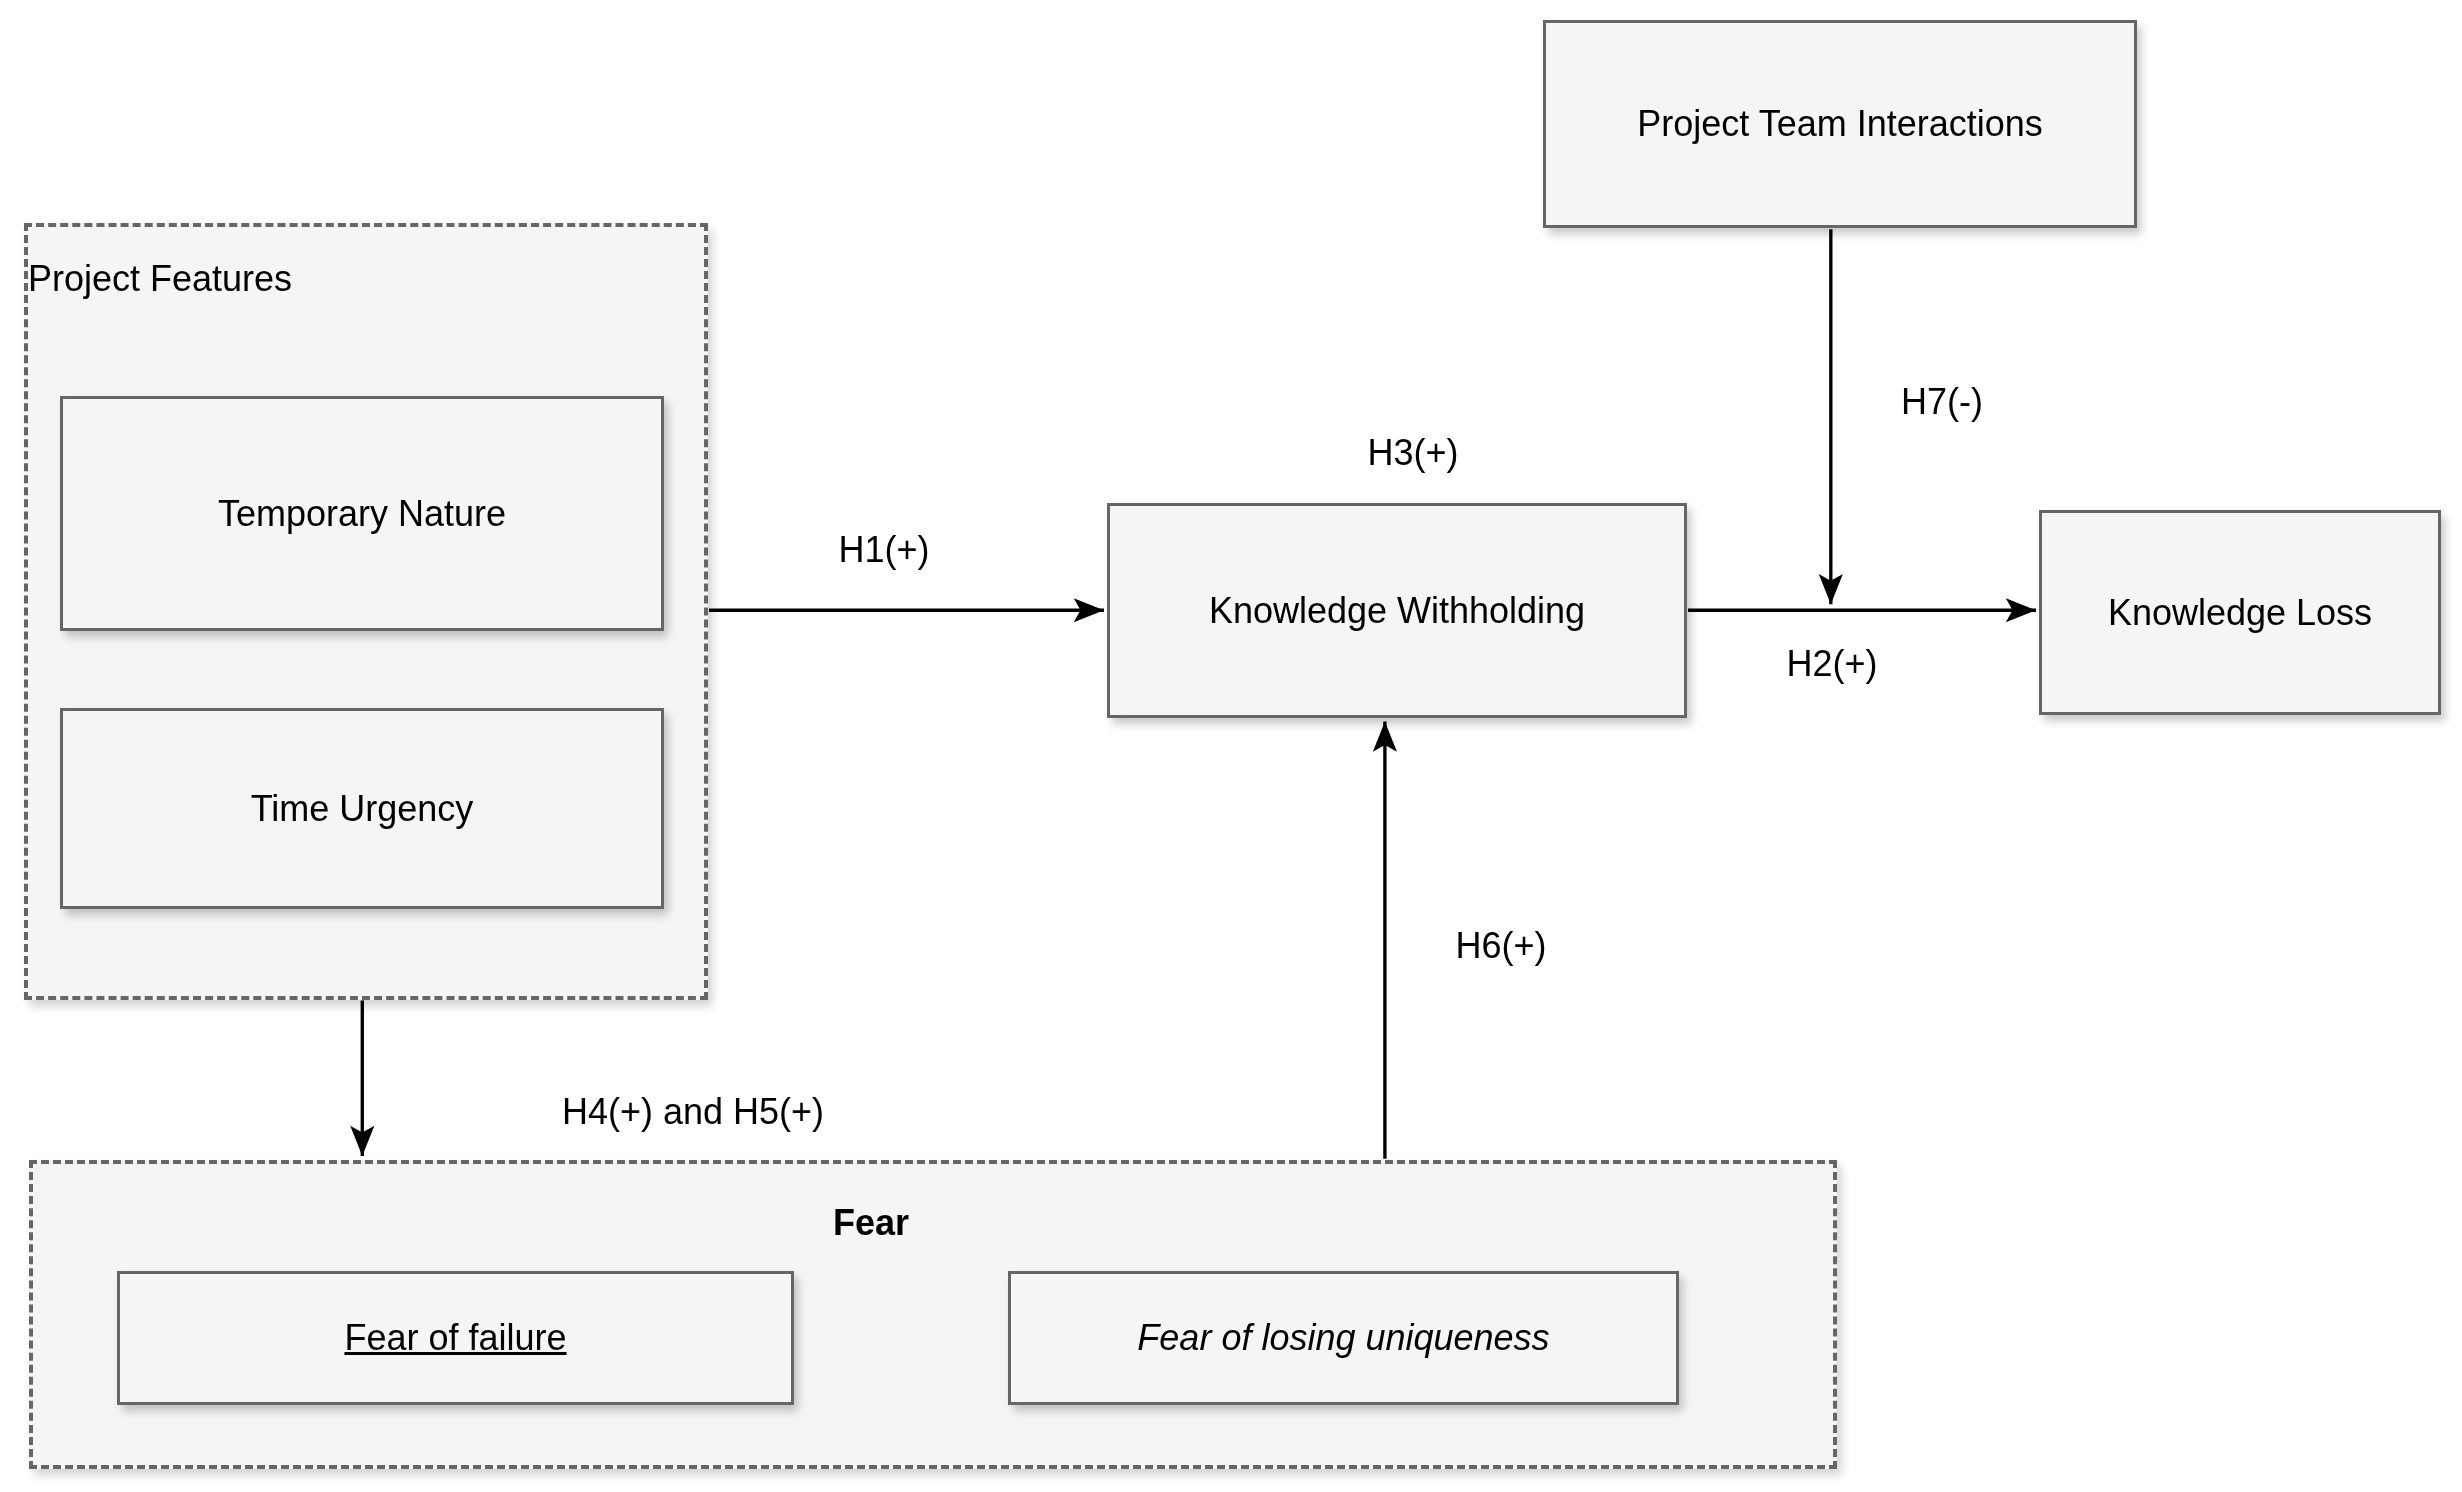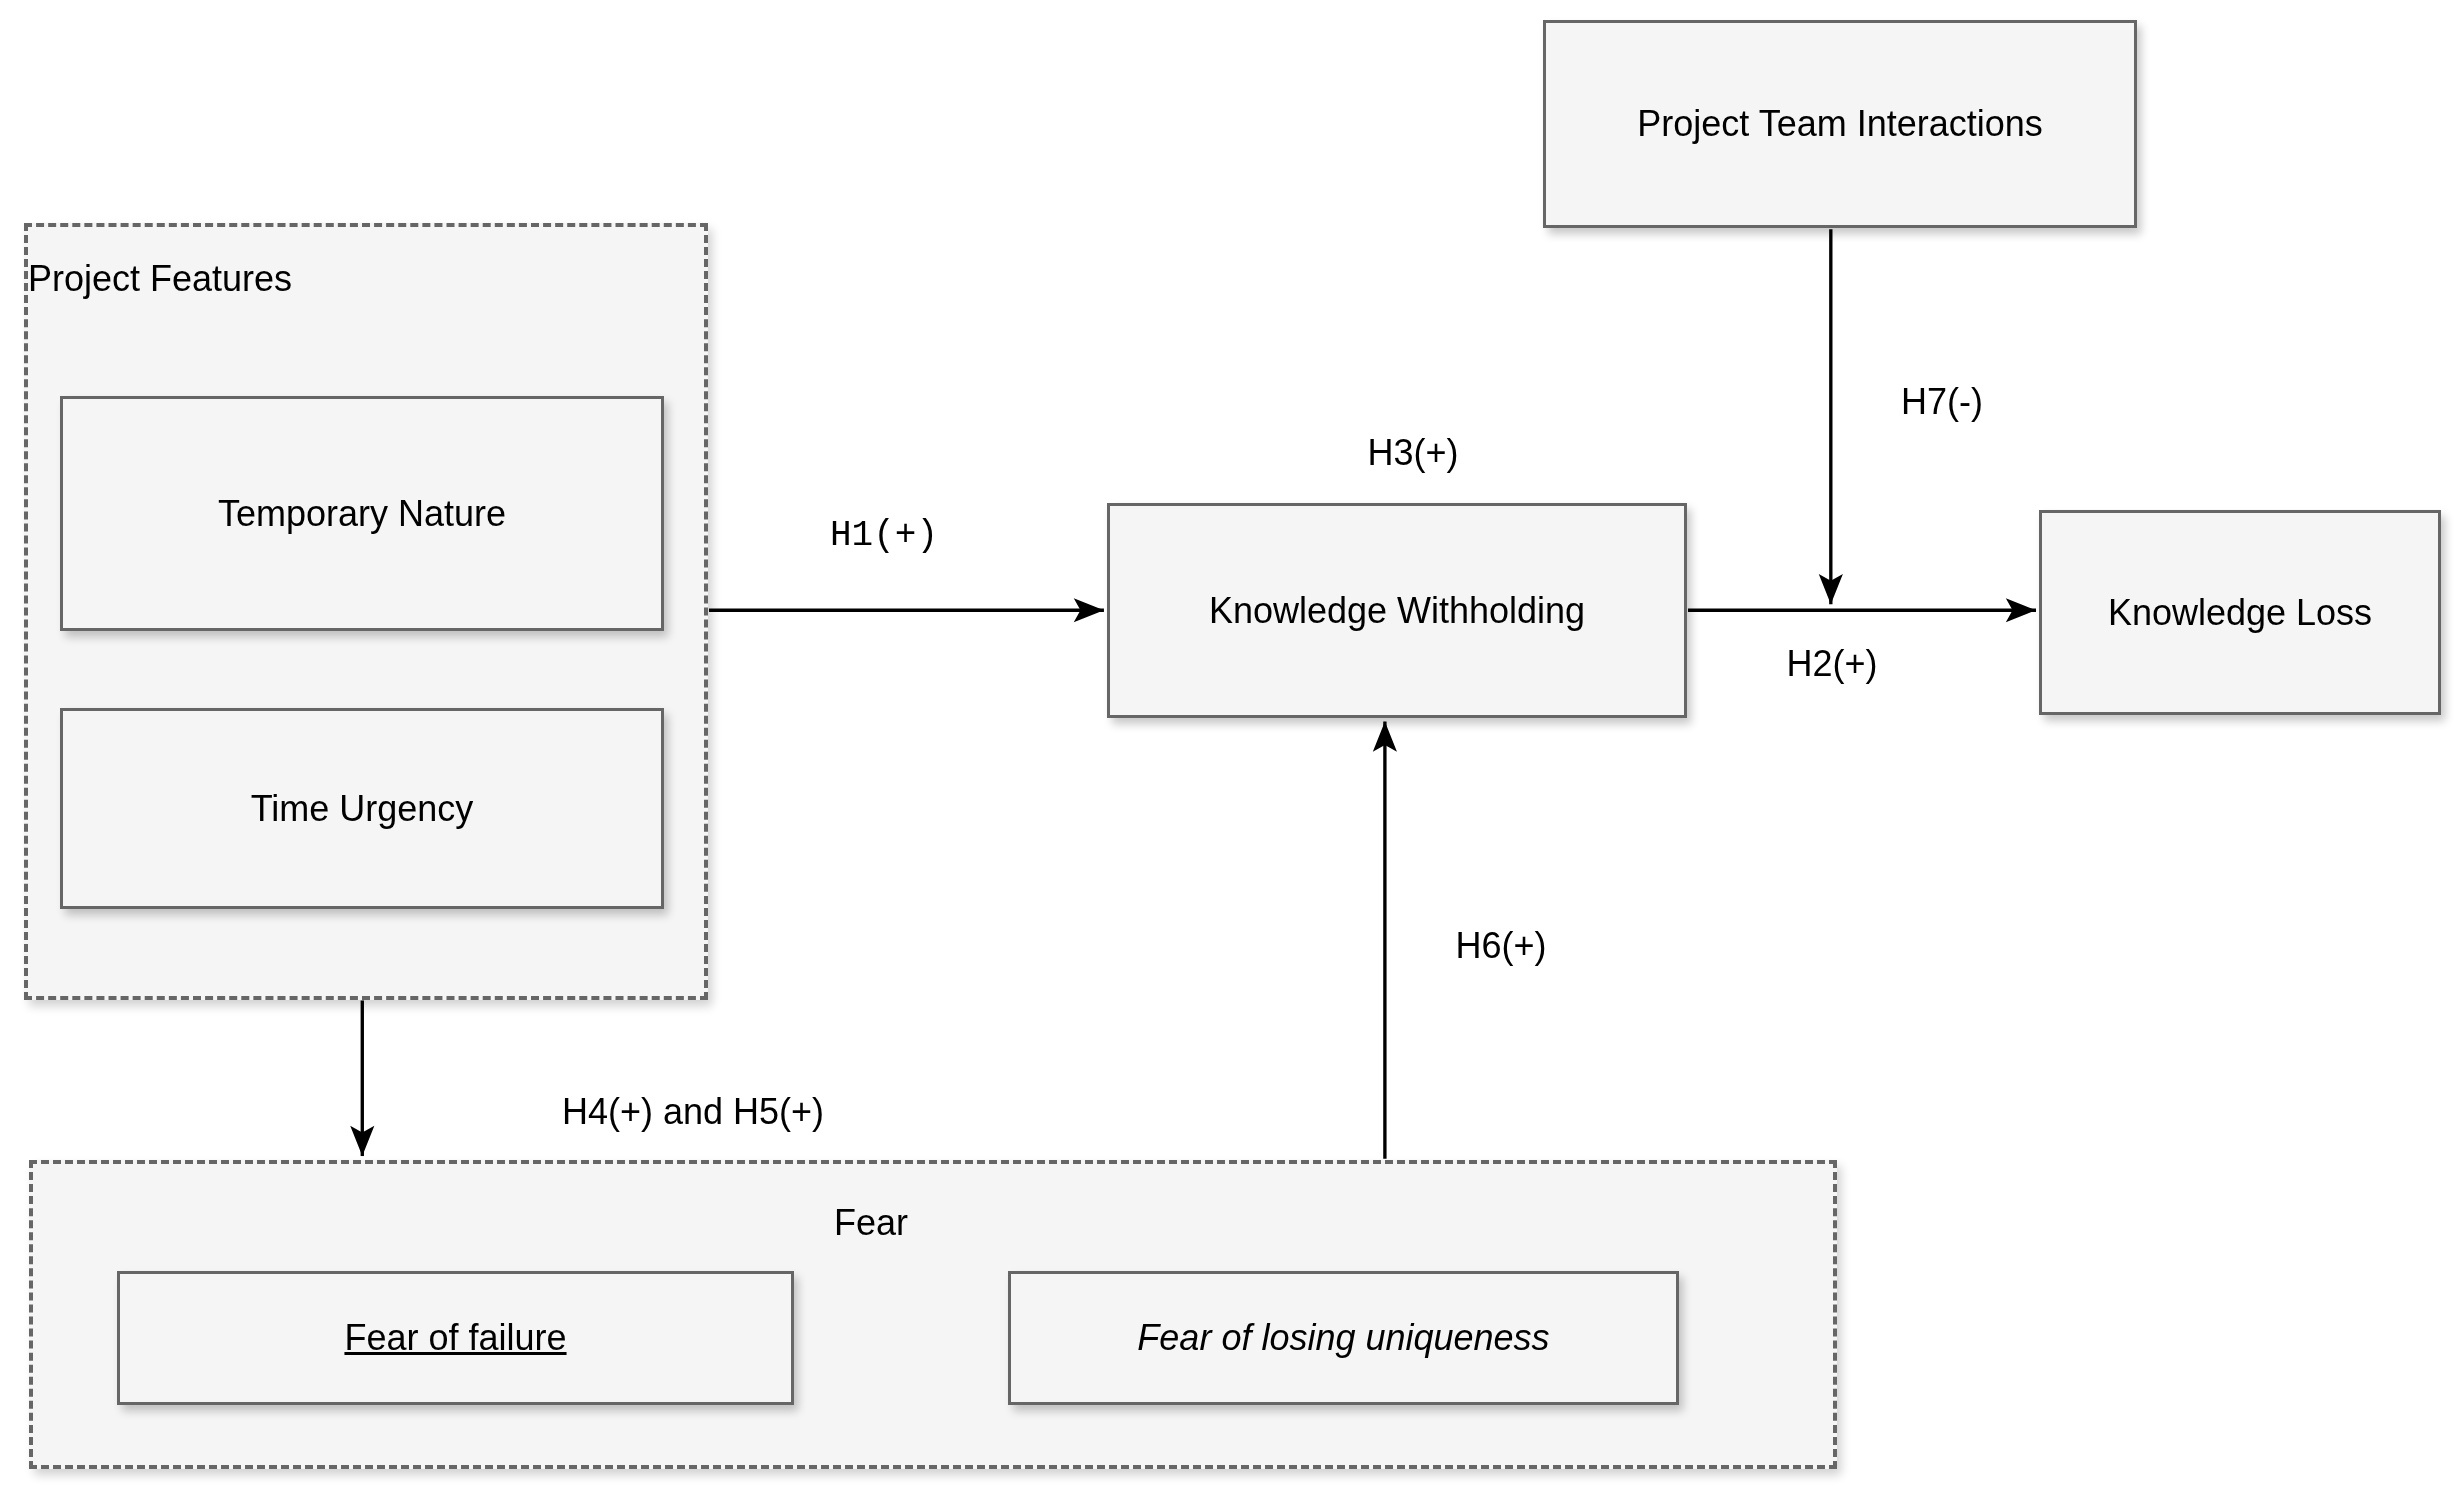--- a/index.html
+++ b/index.html
@@ -70,21 +70,21 @@
 </head>
 <body>
 
 <div class="canvas">
 
   <div class="group" style="left:24px; top:223px; width:684px; height:777px;">
     <div class="group-title" style="top:32px;">Project Features</div>
   </div>
 
   <div class="group" style="left:29px; top:1160px; width:1808px; height:309px;">
-    <div class="group-title" style="top:39px; width:auto; left:838px; transform:translateX(-50%);">Fear</div>
+    <div class="group-title" style="top:39px; width:auto; left:838px; transform:translateX(-50%);font-weight:bold;">Fear</div>
   </div>
 
   <svg class="arrows" width="2462" height="1492" viewBox="0 0 3671 2225">
     <defs>
       <marker id="arrowhead" markerUnits="userSpaceOnUse" markerWidth="52" markerHeight="42" refX="47" refY="20" orient="auto">
         <path d="M2,2 L47,20 L2,38 L12,20 Z" fill="#000000"></path>
       </marker>
     </defs>
     <line x1="1057" y1="910" x2="1646" y2="910" marker-end="url(#arrowhead)"></line>
     <line x1="2517" y1="910" x2="3036" y2="910" marker-end="url(#arrowhead)"></line>
@@ -114,21 +114,21 @@
   </div>
 
   <div class="node" style="left:117px; top:1271px; width:677px; height:134px;text-decoration:underline;">
     <span>Fear of failure</span>
   </div>
 
   <div class="node" style="left:1008px; top:1271px; width:671px; height:134px;font-style:italic;">
     <span>Fear of losing uniqueness</span>
   </div>
 
-  <div class="hyp-label" style="left:884px; top:536px;font-family:Liberation Mono, monospace;">H1(+)</div>
+  <div class="hyp-label" style="left:884px; top:550px;">H1(+)</div>
   <div class="hyp-label" style="left:1832px; top:664px;">H2(+)</div>
   <div class="hyp-label" style="left:1413px; top:453px;">H3(+)</div>
   <div class="hyp-label" style="left:693px; top:1112px;">H4(+) and H5(+)</div>
   <div class="hyp-label" style="left:1501px; top:946px;">H6(+)</div>
   <div class="hyp-label" style="left:1942px; top:402px;">H7(-)</div>
 
 </div>
 
 
 </body></html>

